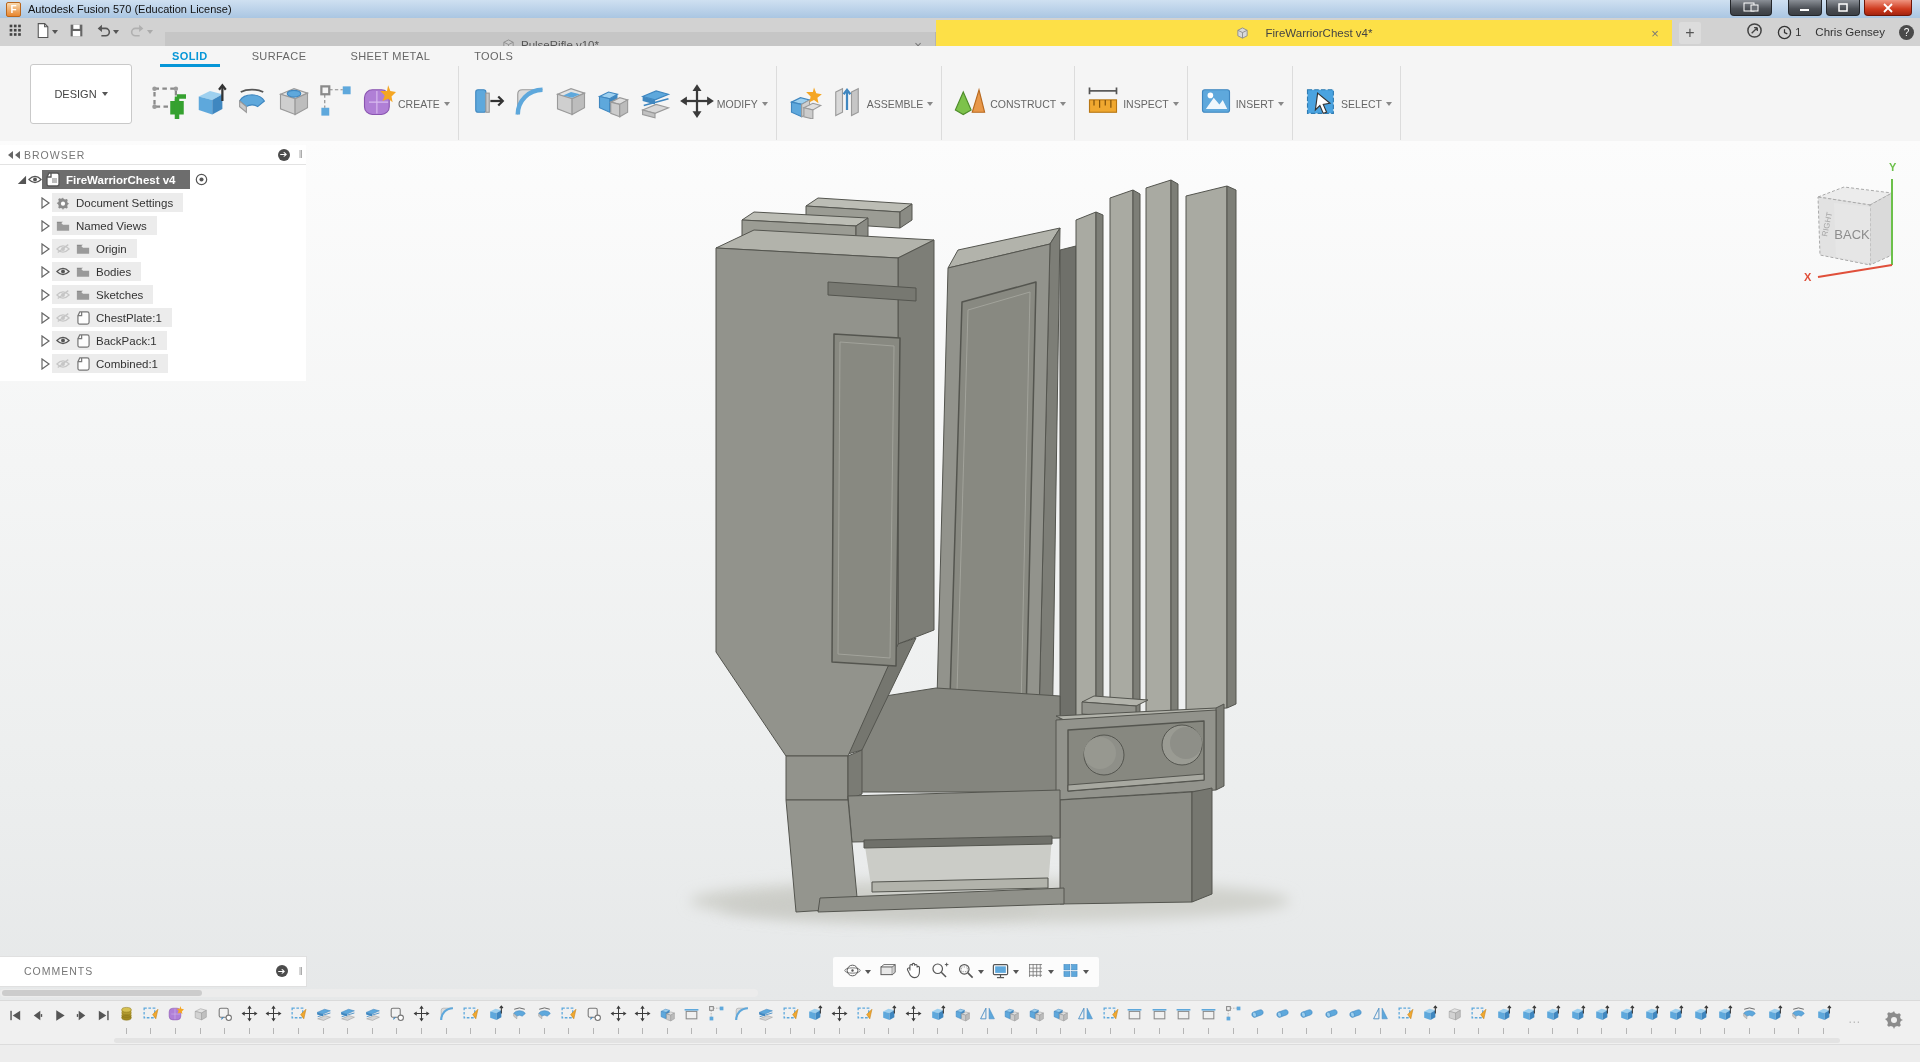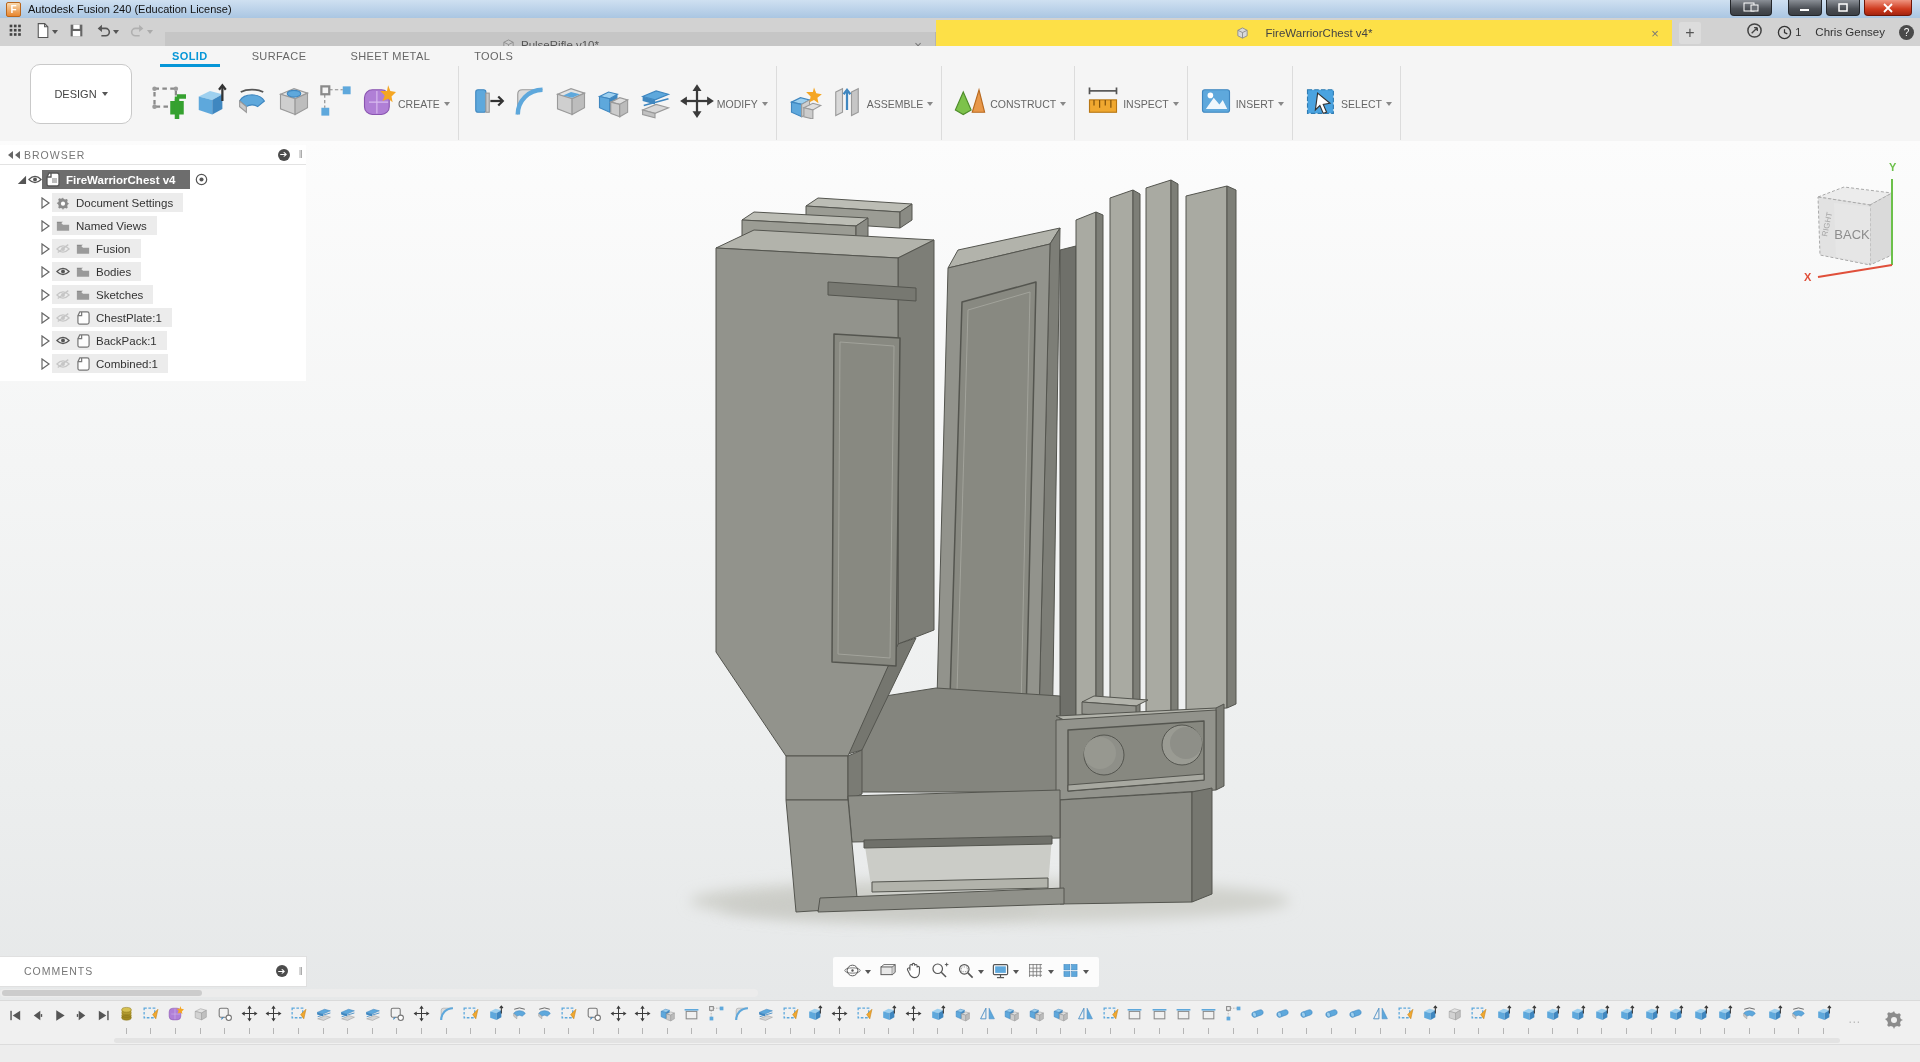--- a/index.html
+++ b/index.html
@@ -34,21 +34,21 @@
   #tabplus{position:absolute;left:1679px;top:4px;width:22px;height:22px;font-size:16px;color:#555;
     display:flex;align-items:center;justify-content:center;background:#dcdcdc;border-radius:2px;}
   #striptools{position:absolute;right:6px;top:0;height:28px;display:flex;align-items:center;gap:14px;}
   #username{font-size:11.5px;color:#333;}
   #notifnum{font-size:11px;color:#333;margin-left:3px;}
   #helpbtn{width:15px;height:15px;border-radius:50%;background:#4a4a4a;color:#fff;font-size:10px;
     display:flex;align-items:center;justify-content:center;}
   
   #ribbon{position:absolute;left:0;top:46px;width:1920px;height:95px;background:#f5f5f5;border-bottom:1px solid #d5d5d5;}
   #designbtn{position:absolute;left:30px;top:18px;width:100px;height:58px;background:#fff;border:1px solid #c9c9c9;
-    border-radius:10px;display:flex;align-items:center;justify-content:center;gap:5px;font-size:11px;color:#444;}
+    border-radius:3px;display:flex;align-items:center;justify-content:center;gap:5px;font-size:11px;color:#444;}
   #ribtabs{position:absolute;left:150px;top:0;display:flex;height:20px;align-items:center;}
   .ribtab{padding:0 22px;font-size:11px;color:#666;letter-spacing:.4px;height:20px;line-height:20px;position:relative;}
   .ribtab.active{color:#0696d7;font-weight:bold;}
   .ribtab.active::after{content:"";position:absolute;left:10px;right:10px;bottom:-1px;height:3px;background:#0696d7;}
   #ribgroups{position:absolute;left:140px;top:20px;display:flex;height:74px;}
   .ribgroup{display:flex;flex-direction:row;align-items:center;border-right:1px solid #dcdcdc;padding:0 8px;}
   .ribicons{display:flex;align-items:center;gap:2px;height:52px;}
   .ribicon{width:40px;height:46px;display:flex;align-items:center;justify-content:center;border-radius:2px;}
   .riblabel{font-size:10.5px;color:#666;display:flex;align-items:center;gap:4px;margin-top:2px;}
   
@@ -90,21 +90,21 @@
   
   svg text{font-family:"Liberation Sans","DejaVu Sans",sans-serif;}
 </style>
 </head>
 <body>
 
 <div id="app">
 
   <div id="titlebar">
     <div id="app-logo">F</div>
-    <span>Autodesk Fusion 240 (Education License)</span>
+    <span>Autodesk Fusion 570 (Education License)</span>
     <div class="winbtns">
       <div class="winbtn grp">
         <svg width="16" height="11" viewBox="0 0 16 11">
             <rect x="1" y="1" width="10" height="8" fill="none" stroke="#fff"></rect>
             <rect x="8" y="3" width="7" height="6" fill="#6b6f75" stroke="#fff"></rect>
           </svg>
       </div>
       <div class="winbtn min">
           <svg width="10" height="9">
             <rect x="0" y="6" width="9" height="2" fill="#fff"></rect>
@@ -622,21 +622,21 @@
                 <circle cx="8" cy="6" r="2.2" fill="#c6c6c6"></circle>
                 <line x1="2" y1="10" x2="14" y2="1" stroke="#c6c6c6" stroke-width="1.5"></line>
               </svg>
             </span>
             <span class="tw">
               <svg width="15" height="12" viewBox="0 0 16 13">
                 <path d="M1 3 H6 L8 5 H15 V12 H1Z" fill="#9a9a9a"></path>
                 <path d="M1 3 H6 L8 1.5 H1Z" fill="#8a8a8a"></path>
               </svg>
             </span>
-            <span>Fusion</span>
+            <span>Origin</span>
           </span>
         </div>
         <div class="trow">
           <span class="tw" style="margin-left:38px">
             <svg width="11" height="12" viewBox="0 0 11 12">
               <polygon points="2,1 9,6 2,11" fill="none" stroke="#666" stroke-width="1.2"></polygon>
             </svg>
           </span>
           <span class="pill">
             <span class="tw">

